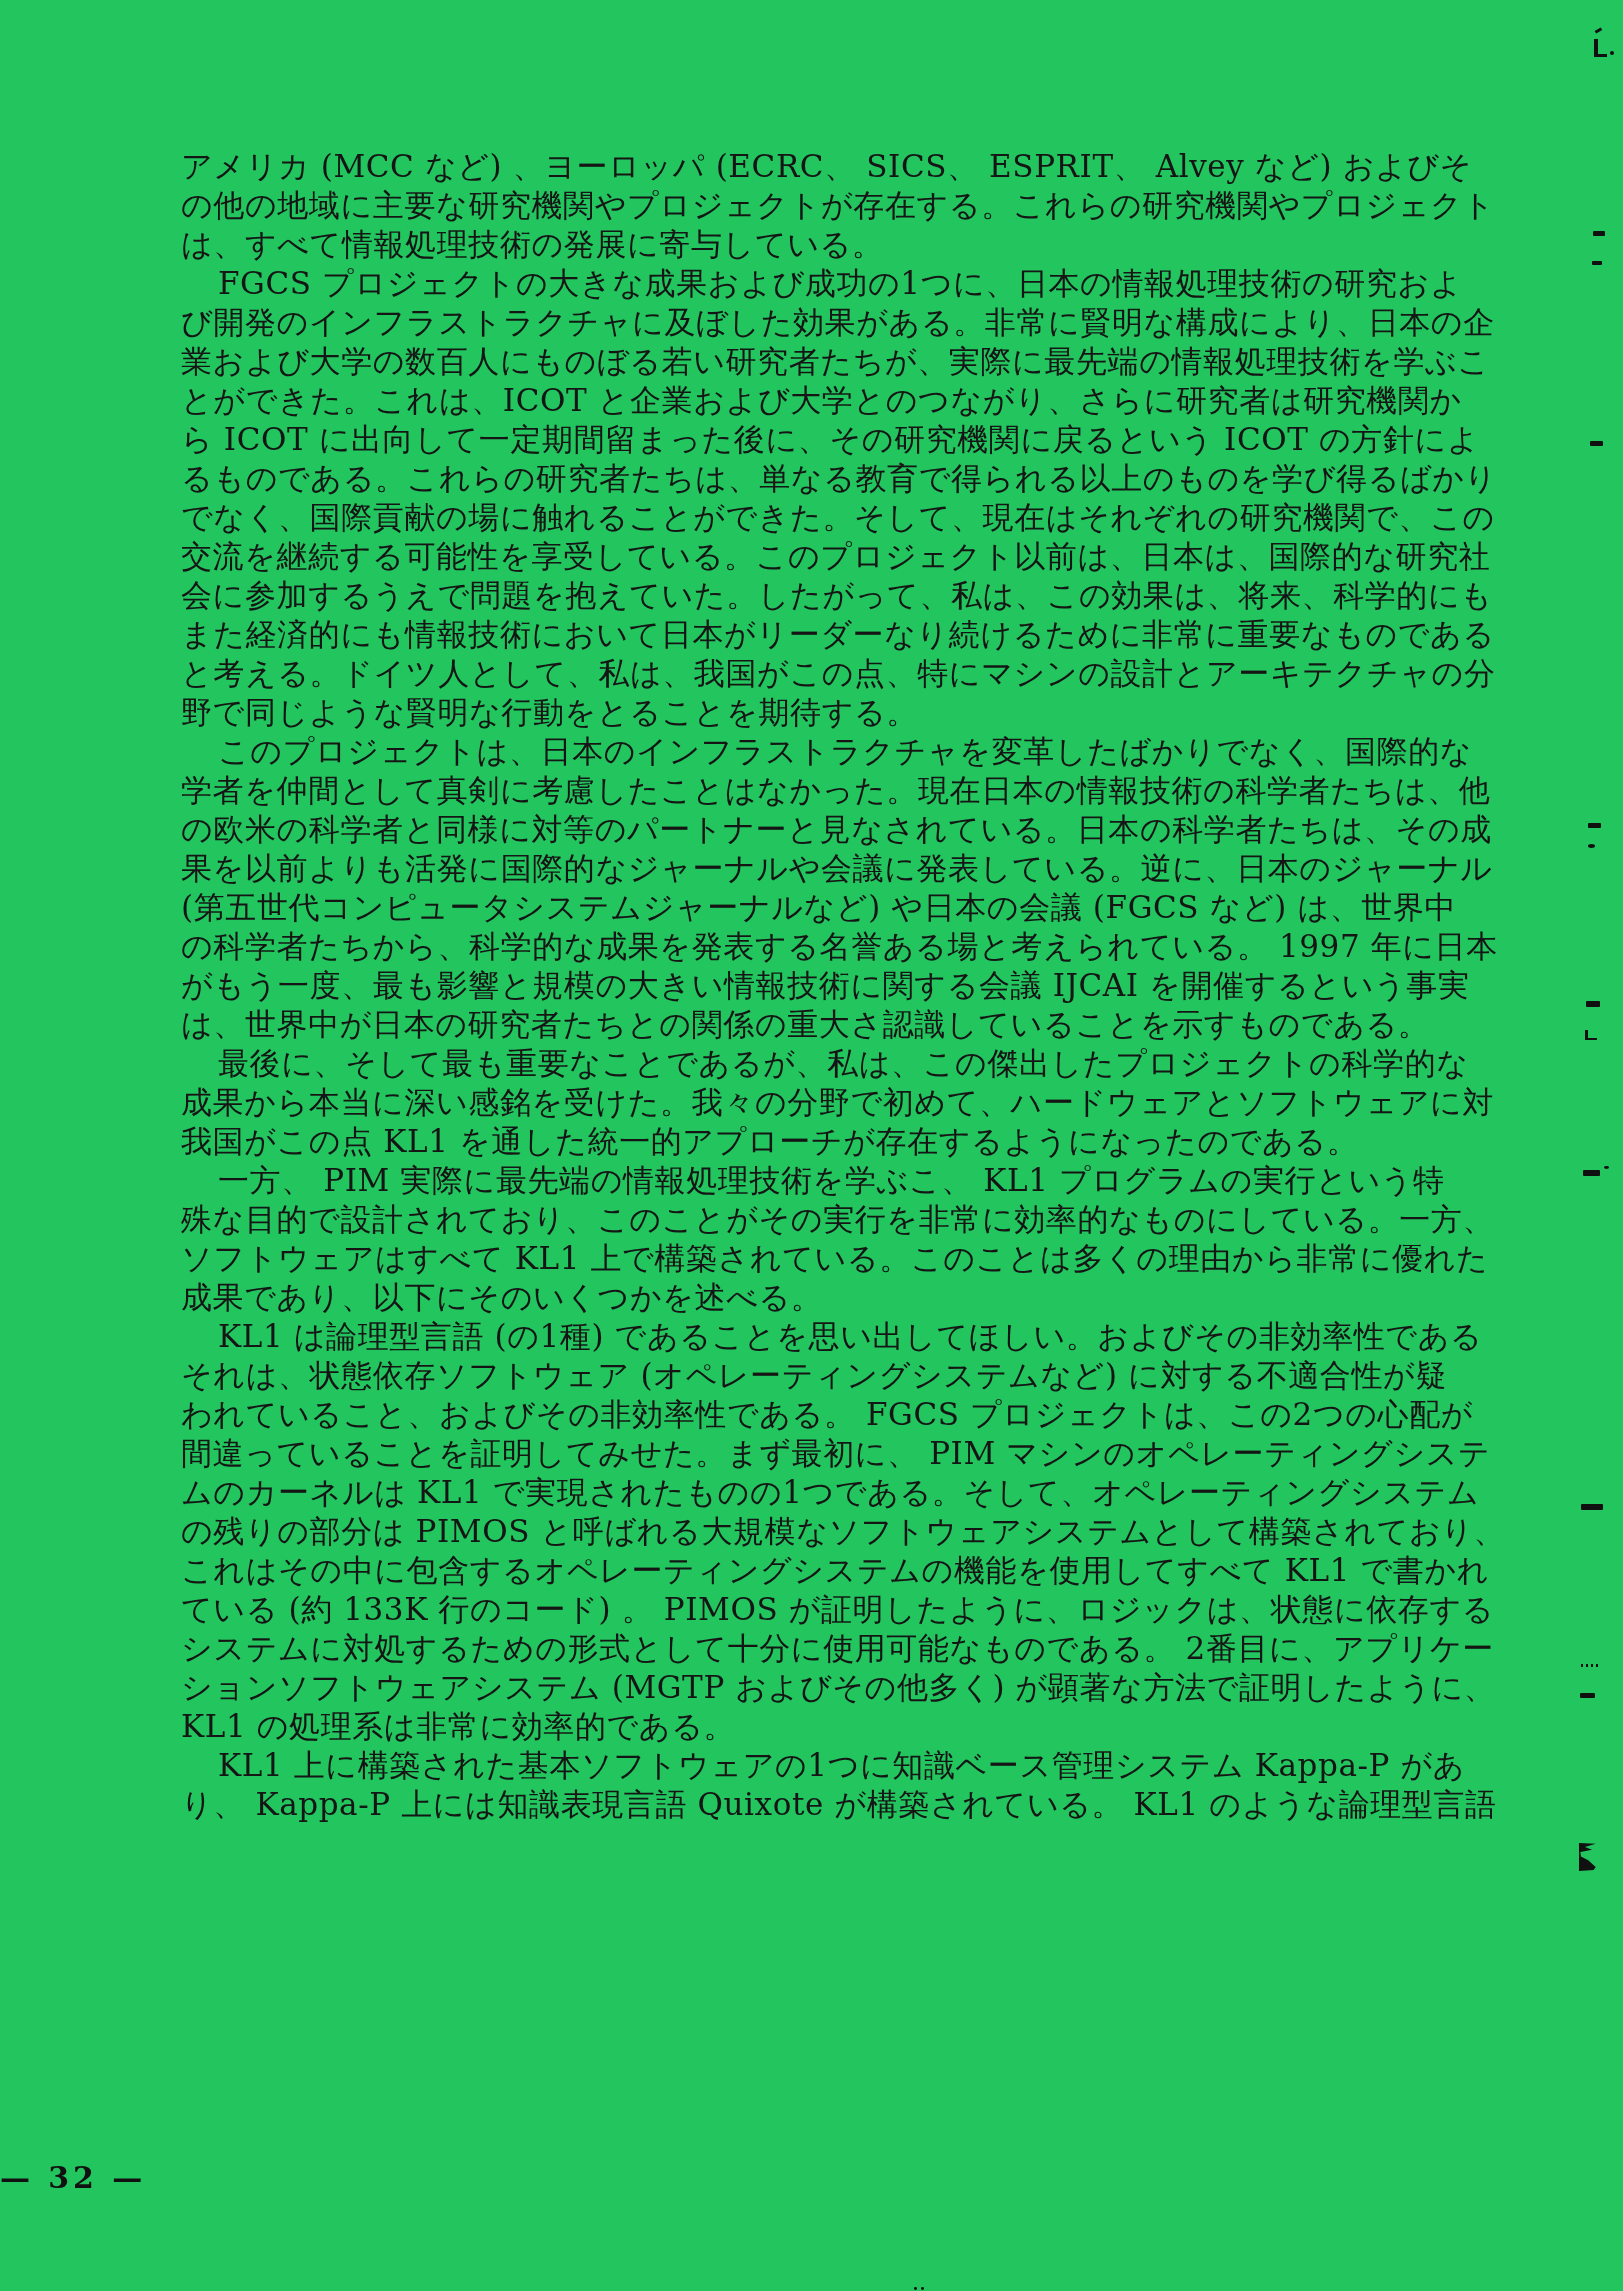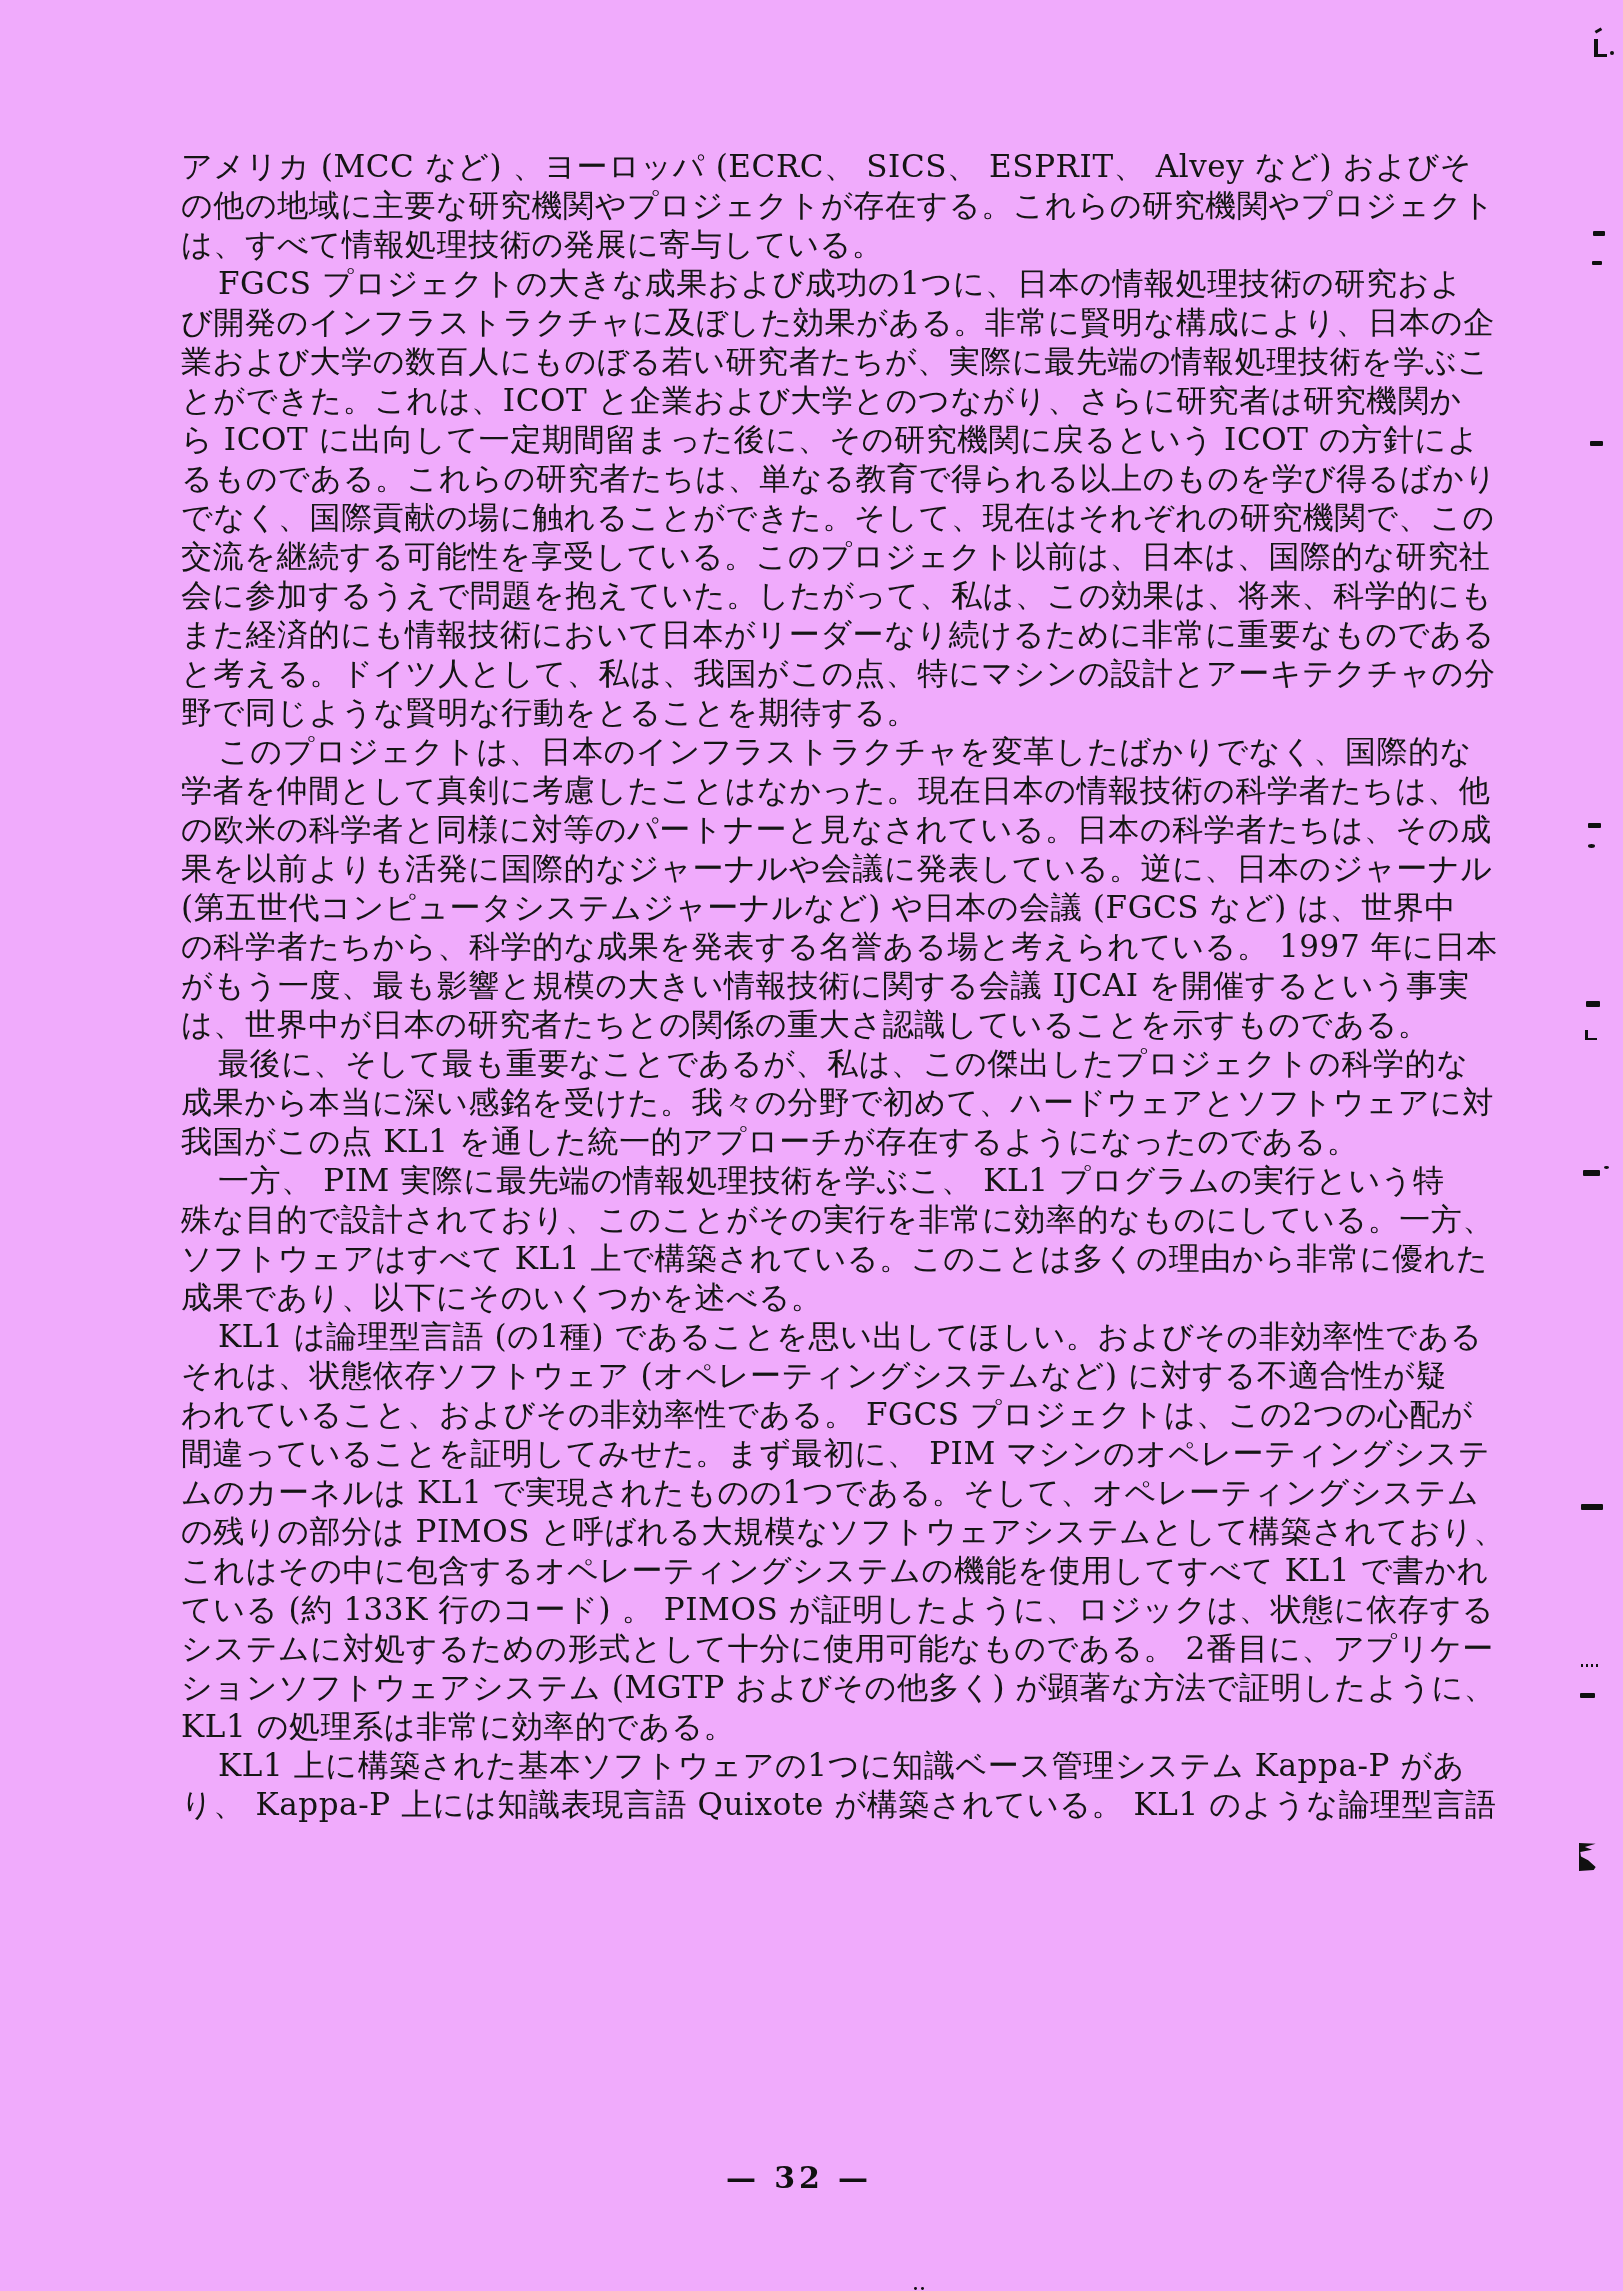--- a/index.html
+++ b/index.html
@@ -5,40 +5,39 @@
   html,body{margin:0;padding:0;}
   body{
     width:1623px;height:2292px;
     background:#ffffff;
     position:relative;
     font-family:"DejaVu Serif","Liberation Serif",serif;
     overflow:hidden;
   }
   .page{
     position:absolute;inset:0;
-    background:#f0abfc;
+    background:#22c55e;
   }
   .text-block{
     position:absolute;
     left:181px;top:147px;width:1325px;
     color:#151515;
   }
   .line{
     font-size:31px;
     line-height:39px;
     letter-spacing:0.6px;
     white-space:nowrap;
     font-weight:500;
     -webkit-font-smoothing:none;
   }
   .line.indent{padding-left:37px;}
   .footer{
     position:absolute;
     top:2160px;left:0;width:1598px;
-    text-align:center;
     font-size:30px;
     font-weight:bold;
     letter-spacing:3.9px;
     color:#111;
   }
   .artifact{position:absolute;background:#101010;}
   .artifact.dash{border-radius:1px;}
   .artifact.dot{border-radius:50%;}
   .artifact.tick{transform:rotate(60deg);}
   .artifact.l-mark{

